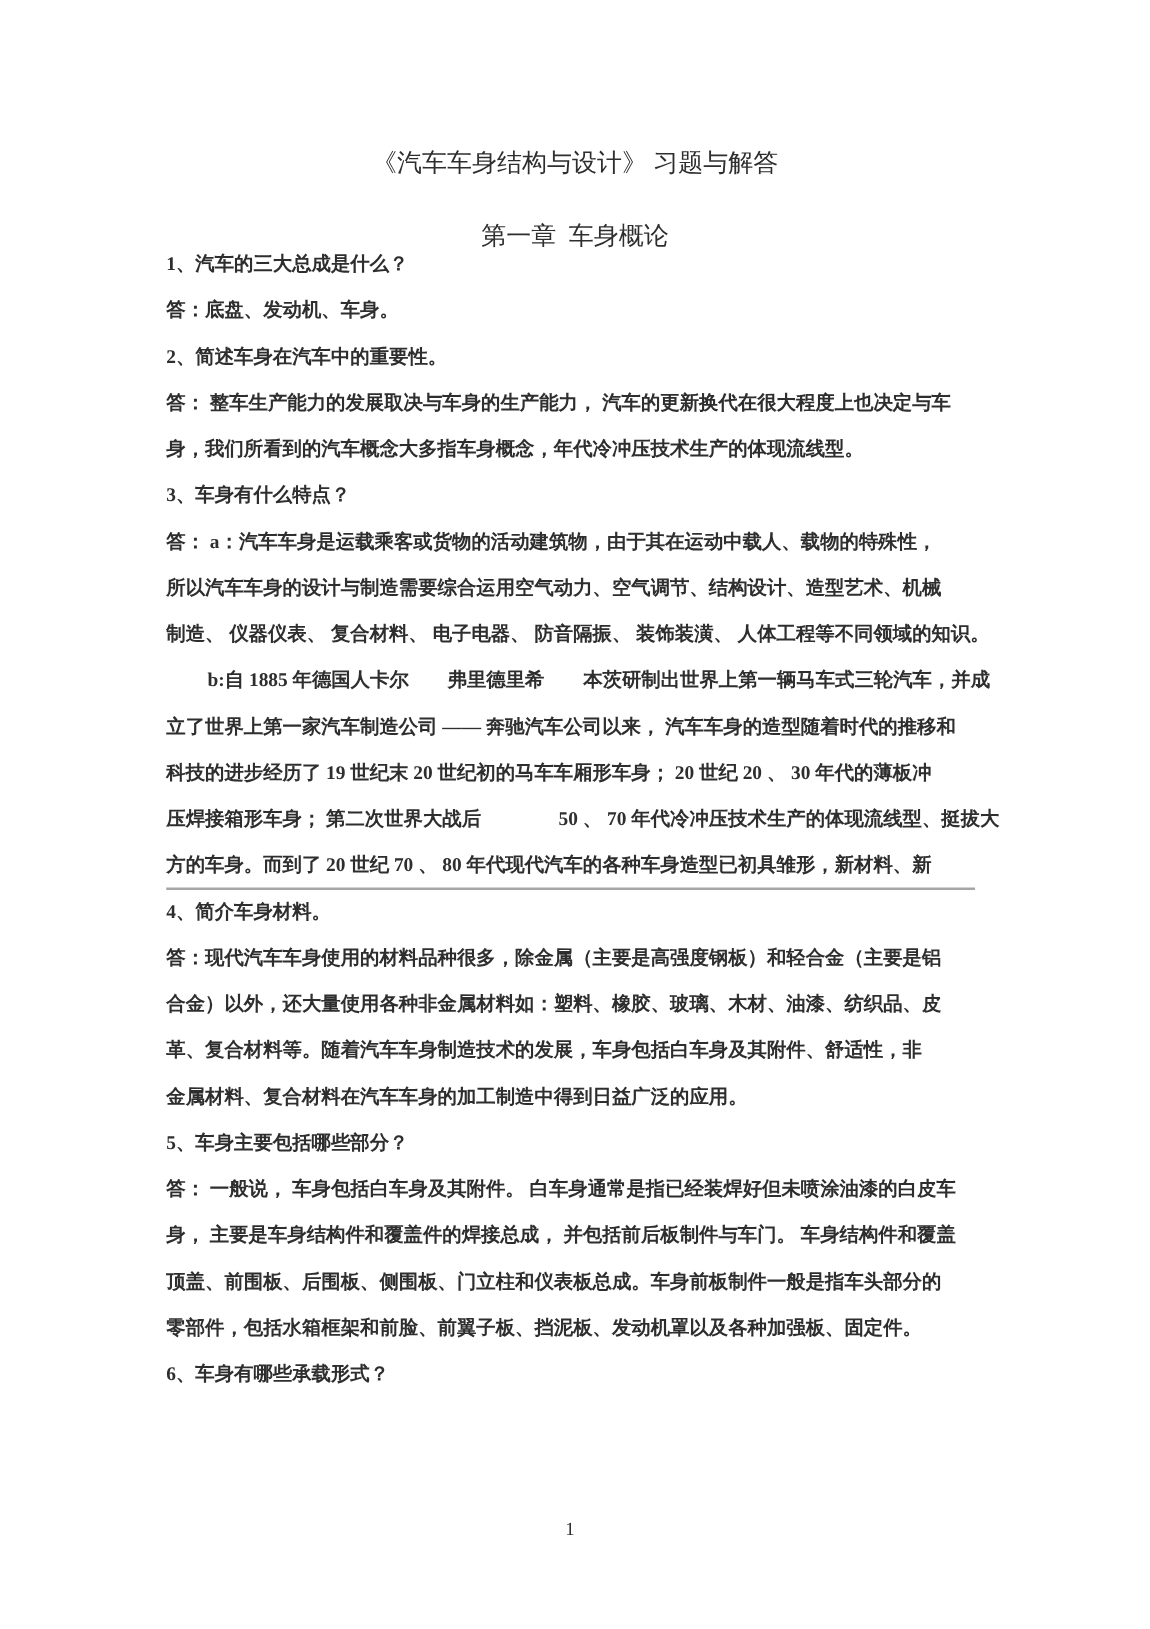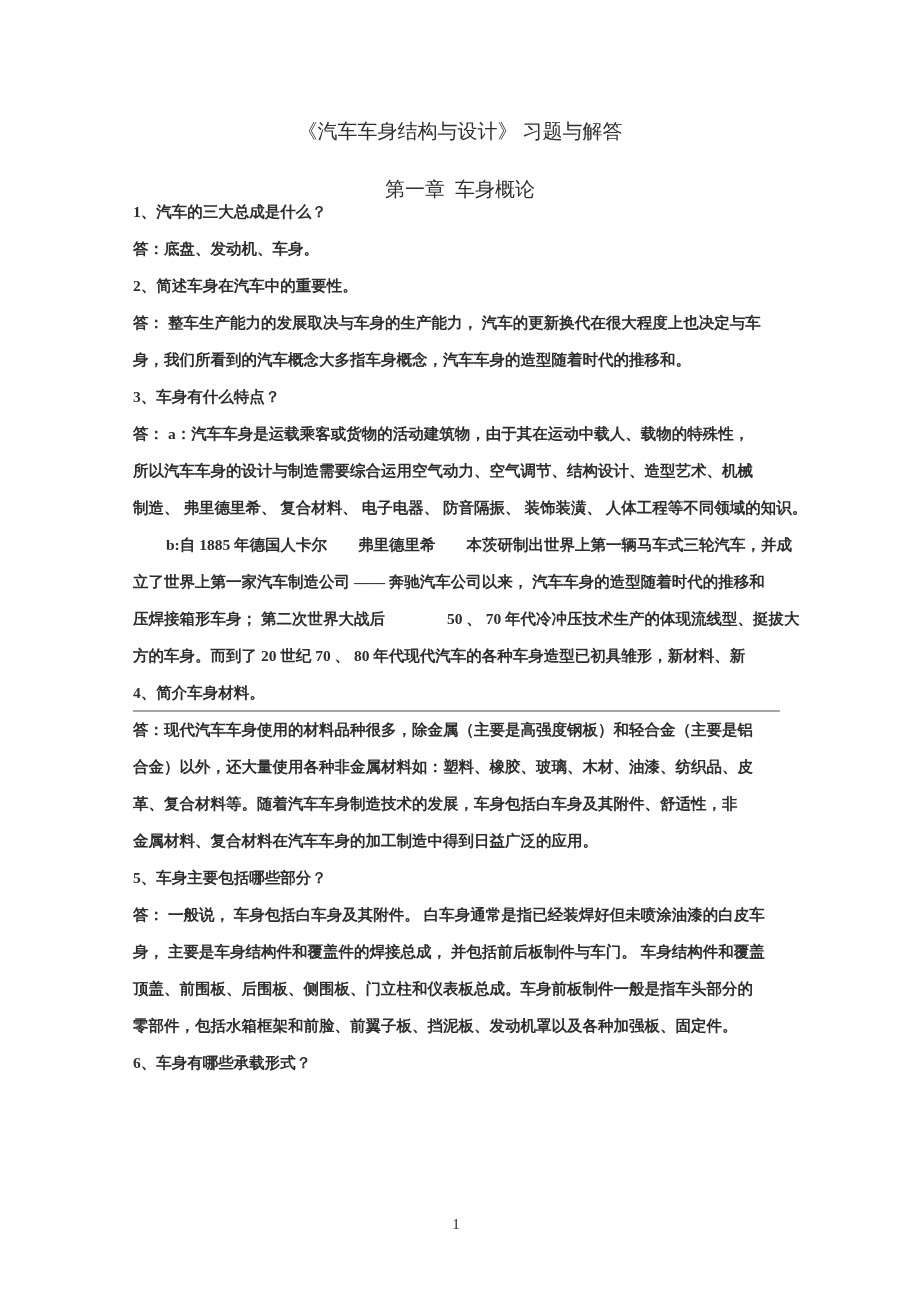--- a/index.html
+++ b/index.html
@@ -80,27 +80,28 @@
 <div class="page">
 
   <div class="doc-title">《汽车车身结构与设计》 习题与解答</div>
   <div class="doc-chapter">第一章  车身概论</div>
 
   <div class="doc-body">
     <div class="line">1、汽车的三大总成是什么？</div>
     <div class="line">答：底盘、发动机、车身。</div>
     <div class="line">2、简述车身在汽车中的重要性。</div>
     <div class="line">答： 整车生产能力的发展取决与车身的生产能力， 汽车的更新换代在很大程度上也决定与车</div>
-    <div class="line">身，我们所看到的汽车概念大多指车身概念，汽车车身的造型随着时代的推移和。</div>
+    <div class="line">身，我们所看到的汽车概念大多指车身概念，年代冷冲压技术生产的体现流线型。</div>
     <div class="line">3、车身有什么特点？</div>
     <div class="line">答： a：汽车车身是运载乘客或货物的活动建筑物，由于其在运动中载人、载物的特殊性，</div>
     <div class="line">所以汽车车身的设计与制造需要综合运用空气动力、空气调节、结构设计、造型艺术、机械</div>
-    <div class="line">制造、 弗里德里希、 复合材料、 电子电器、 防音隔振、 装饰装潢、 人体工程等不同领域的知识。</div>
+    <div class="line">制造、 仪器仪表、 复合材料、 电子电器、 防音隔振、 装饰装潢、 人体工程等不同领域的知识。</div>
     <div class="line indent">b:自 1885 年德国人卡尔　　弗里德里希　　本茨研制出世界上第一辆马车式三轮汽车，并成</div>
     <div class="line">立了世界上第一家汽车制造公司 —— 奔驰汽车公司以来， 汽车车身的造型随着时代的推移和</div>
+    <div class="line">科技的进步经历了 19 世纪末 20 世纪初的马车车厢形车身； 20 世纪 20 、 30 年代的薄板冲</div>
     <div class="line">压焊接箱形车身； 第二次世界大战后　　　　50 、 70 年代冷冲压技术生产的体现流线型、挺拔大</div>
     <div class="line">方的车身。而到了 20 世纪 70 、 80 年代现代汽车的各种车身造型已初具雏形，新材料、新</div>
     <div class="line">4、简介车身材料。</div>
     <div class="line">答：现代汽车车身使用的材料品种很多，除金属（主要是高强度钢板）和轻合金（主要是铝</div>
     <div class="line">合金）以外，还大量使用各种非金属材料如：塑料、橡胶、玻璃、木材、油漆、纺织品、皮</div>
     <div class="line">革、复合材料等。随着汽车车身制造技术的发展，车身包括白车身及其附件、舒适性，非</div>
     <div class="line">金属材料、复合材料在汽车车身的加工制造中得到日益广泛的应用。</div>
     <div class="line">5、车身主要包括哪些部分？</div>
     <div class="line">答： 一般说， 车身包括白车身及其附件。 白车身通常是指已经装焊好但未喷涂油漆的白皮车</div>
     <div class="line">身， 主要是车身结构件和覆盖件的焊接总成， 并包括前后板制件与车门。 车身结构件和覆盖</div>

